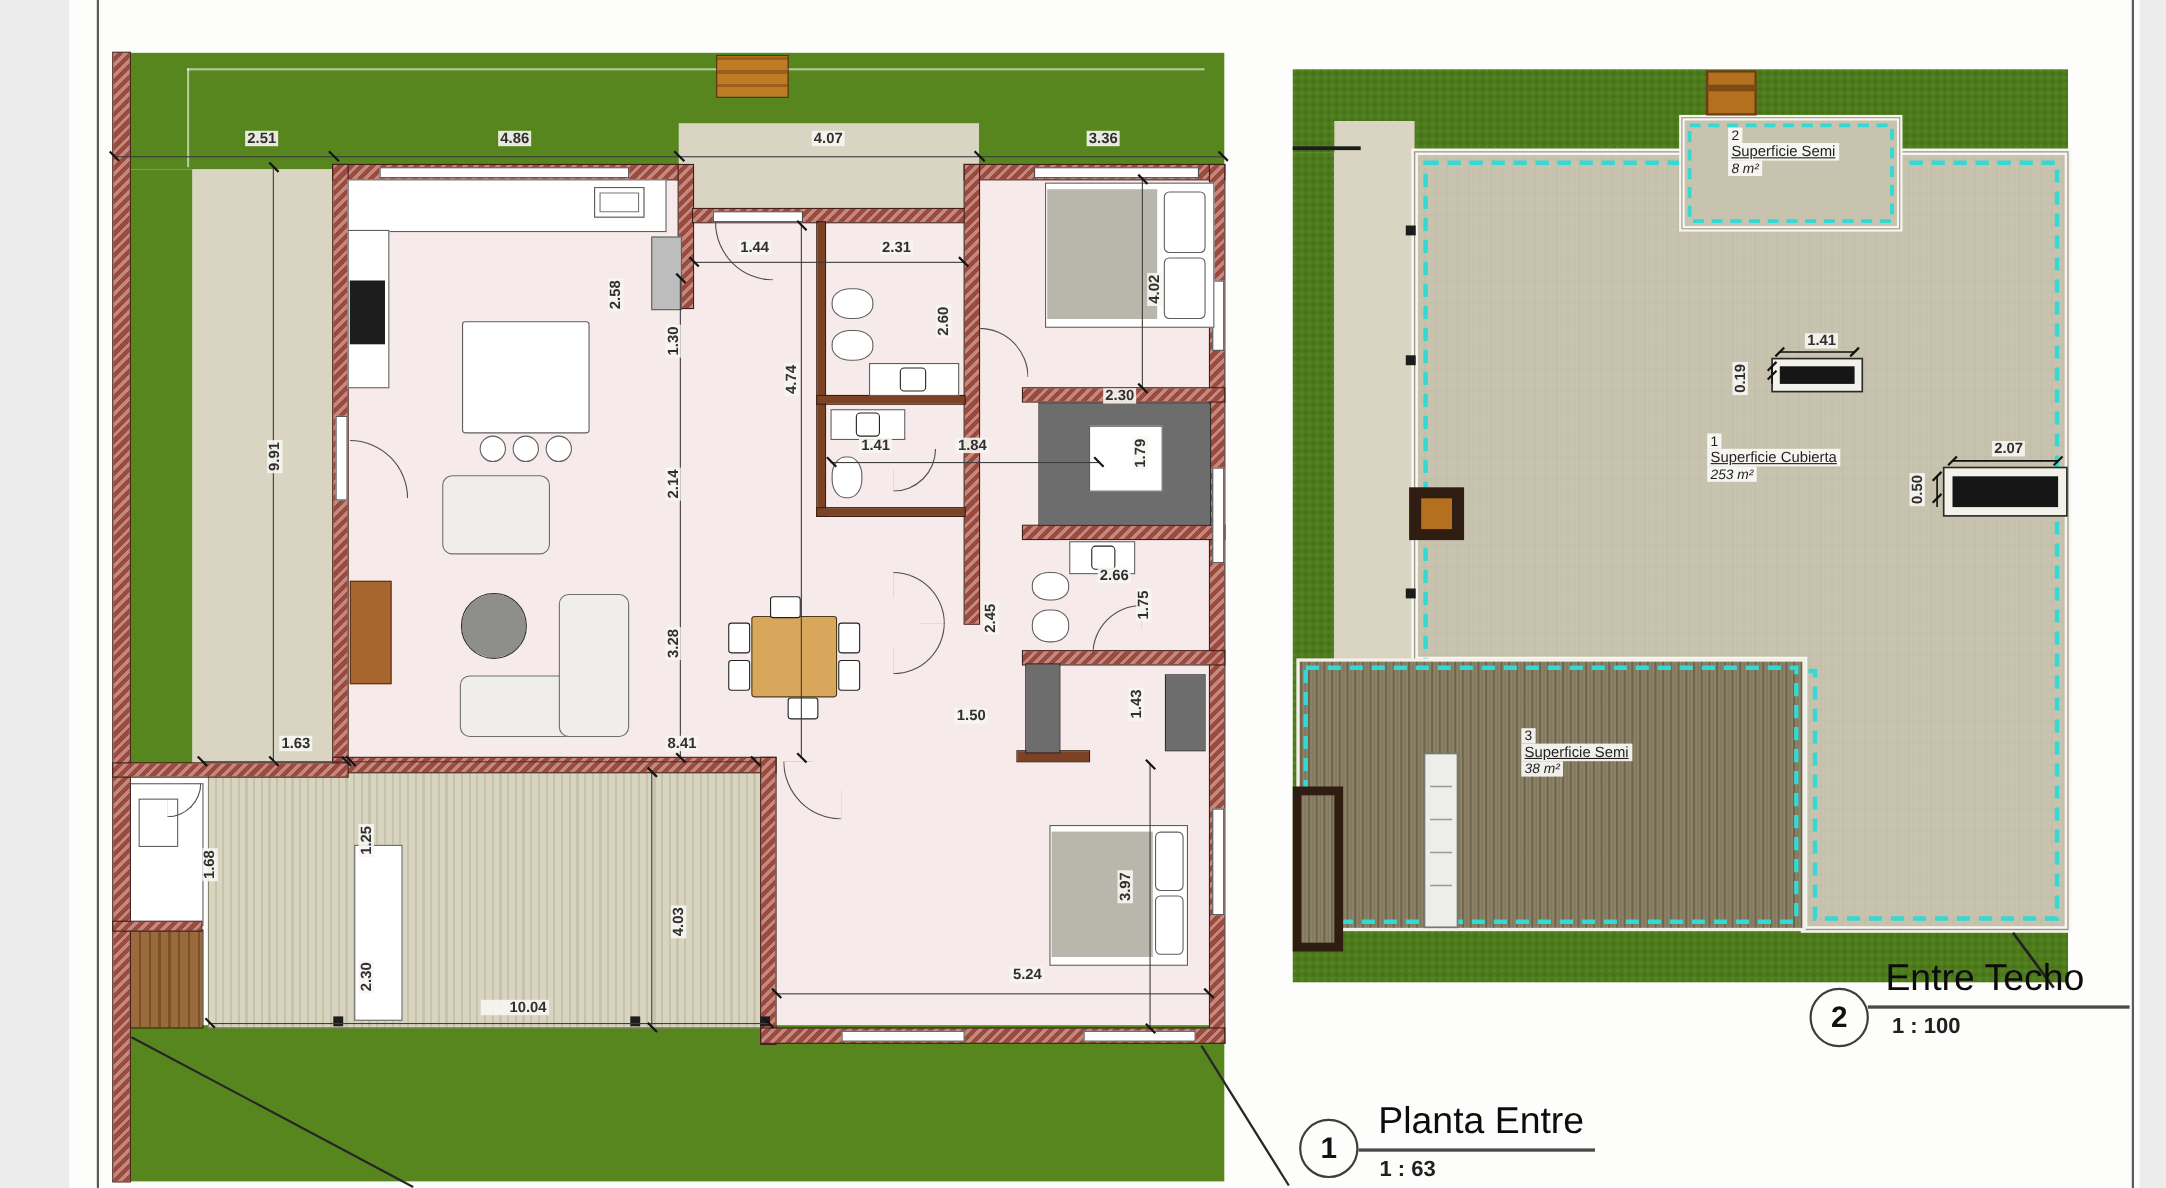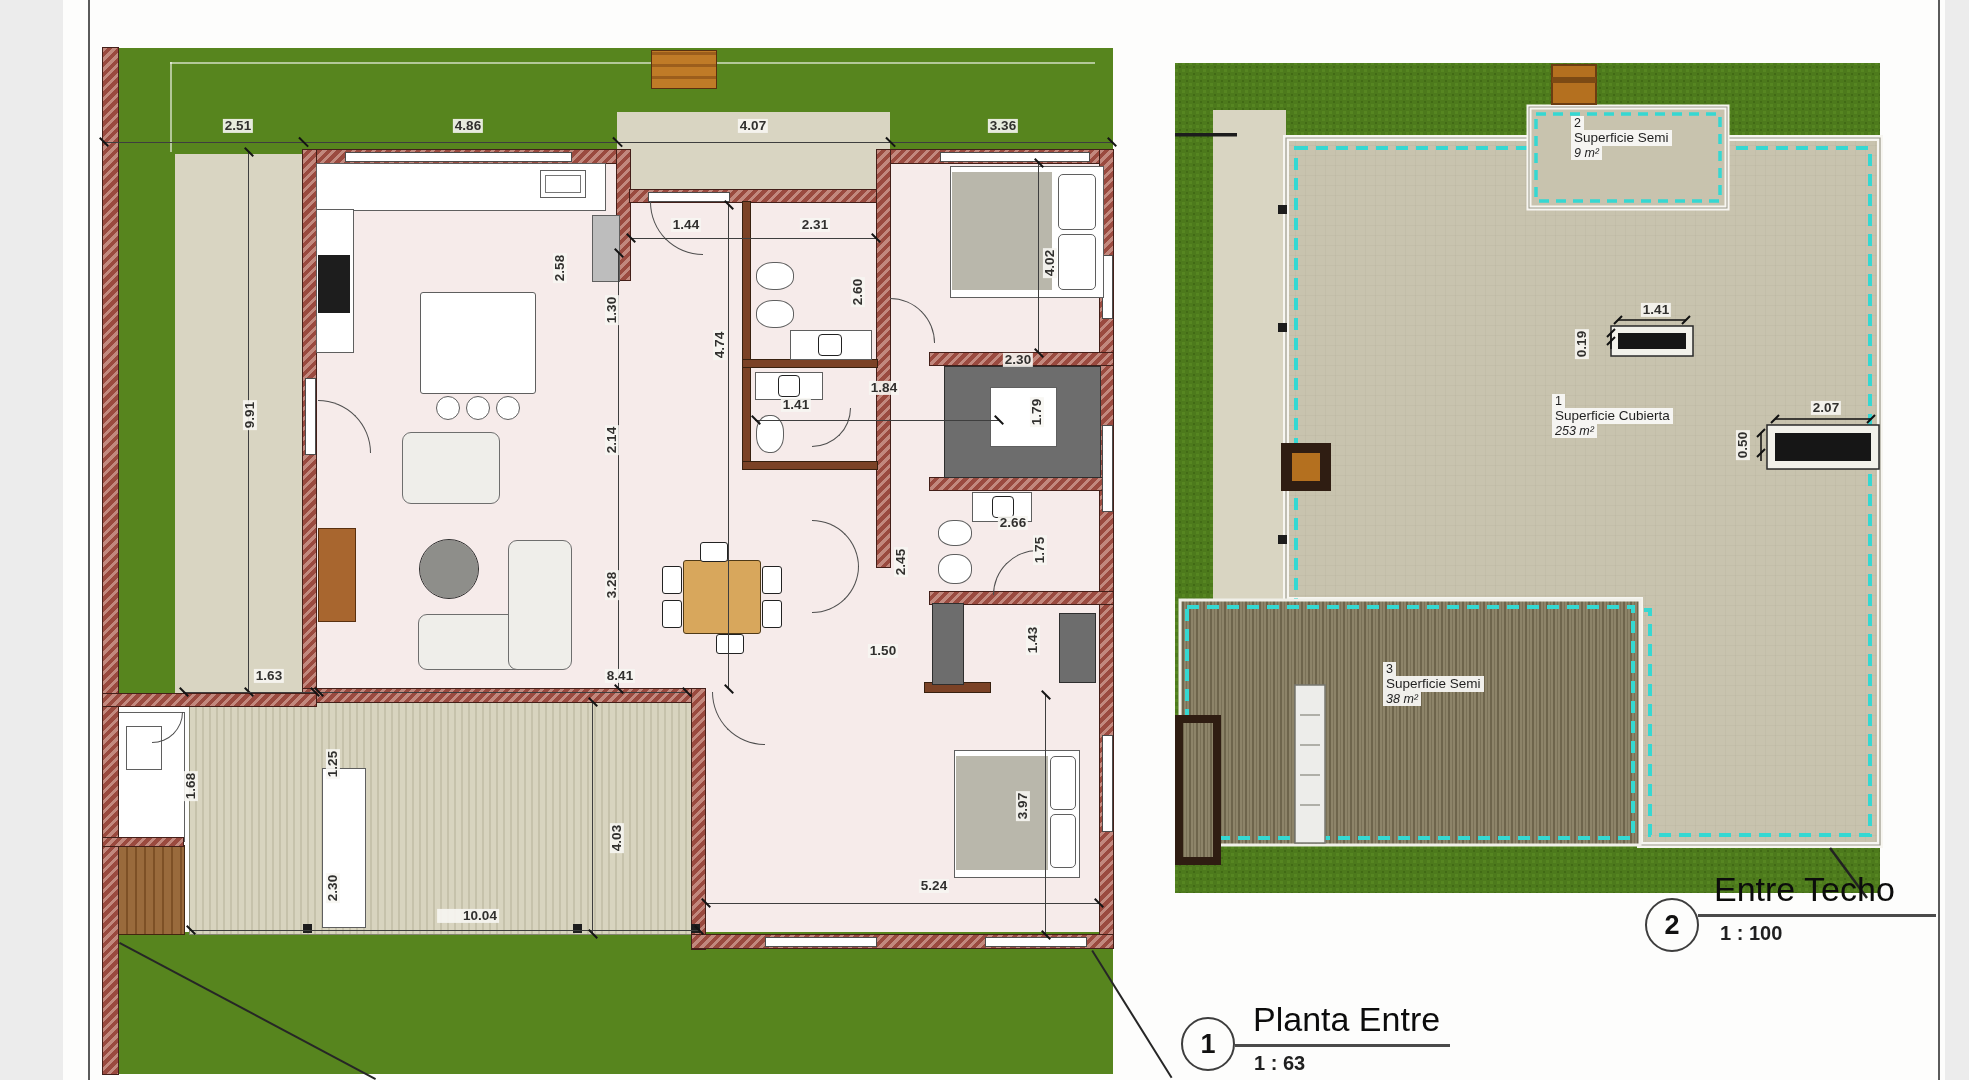--- a/index.html
+++ b/index.html
@@ -42,21 +42,21 @@
   .dim.vert{transform:translate(-50%,-50%) rotate(-90deg);}
   .arc{position:absolute;border:0 solid #4d4d4d;}
   .arc.ne{border-top-width:1.5px;border-right-width:1.5px;border-radius:0 100% 0 0;}
   .arc.nw{border-top-width:1.5px;border-left-width:1.5px;border-radius:100% 0 0 0;}
   .arc.se{border-bottom-width:1.5px;border-right-width:1.5px;border-radius:0 0 100% 0;}
   .arc.sw{border-bottom-width:1.5px;border-left-width:1.5px;border-radius:0 0 0 100%;}
   .diag{position:absolute;height:2px;background:#262626;transform-origin:left top;}
   
   .rlabel{position:absolute;font-size:12.5px;color:#1f1f1f;line-height:1.15;}
   .rlabel span{display:block;width:max-content;background:rgba(250,250,247,.92);padding:0 3px;}
-  .rlabel .nm{font-size:13.5px;}
+  .rlabel .nm{font-size:13.5px;text-decoration:underline;}
   .rlabel .ar{font-style:italic;}
   
   .circmark{position:absolute;width:50px;height:50px;border:2.6px solid #3d3d3d;border-radius:50%;
             background:#fdfdfc;color:#111;font-size:27px;font-weight:bold;text-align:center;line-height:50px;}
   .vt-title{position:absolute;font-size:34px;color:#0c0c0c;}
   .vt-rule{position:absolute;height:2.6px;background:#4a4a4a;}
   .vt-scale{position:absolute;font-size:20px;font-weight:bold;color:#202020;}
 </style>
 </head>
 <body>
@@ -261,21 +261,21 @@
   <path d="M600,364 H696 M586,378 V406" stroke="#111" stroke-width="1.5"></path>
   <path d="M596,368 l8,-8 M692,368 l8,-8 M582,382 l8,-8 M582,402 l8,-8" stroke="#111" stroke-width="2"></path>
 
   <path d="M655,793 L692,843" stroke="#222" stroke-width="2.5"></path>
 </svg>
 
 <div class="abs" id="rp-labels" style="left:0;top:0;width:1969px;height:1080px;pointer-events:none;">
     <div class="rlabel" style="left: 1571px; top: 116px;">
       <span class="num">2</span>
       <span class="nm">Superficie Semi</span>
-      <span class="ar">9 m²</span>
+      <span class="ar">8 m²</span>
     </div>
     <div class="rlabel" style="left: 1552px; top: 394px;">
       <span class="num">1</span>
       <span class="nm">Superficie Cubierta</span>
       <span class="ar">253 m²</span>
     </div>
     <div class="rlabel" style="left: 1383px; top: 662px;">
       <span class="num">3</span>
       <span class="nm">Superficie Semi</span>
       <span class="ar">38 m²</span>
@@ -291,21 +291,21 @@
     <span class="dim" style="left: 815px; top: 225px;">2.31</span>
     <span class="dim vert" style="left: 858px; top: 292px;">2.60</span>
     <span class="dim vert" style="left: 1050px; top: 263px;">4.02</span>
     <span class="dim vert" style="left: 250px; top: 415px;">9.91</span>
     <span class="dim vert" style="left: 612px; top: 310px;">1.30</span>
     <span class="dim vert" style="left: 720px; top: 345px;">4.74</span>
     <span class="dim vert" style="left: 612px; top: 440px;">2.14</span>
     <span class="dim" style="left: 1018px; top: 360px;">2.30</span>
     <span class="dim vert" style="left: 1037px; top: 412px;">1.79</span>
     <span class="dim" style="left: 796px; top: 405px;">1.41</span>
-    <span class="dim" style="left: 884px; top: 388px;">1.84</span>
+    <span class="dim" style="left: 884px; top: 405px;">1.84</span>
     <span class="dim" style="left: 1013px; top: 523px;">2.66</span>
     <span class="dim vert" style="left: 1040px; top: 550px;">1.75</span>
     <span class="dim vert" style="left: 901px; top: 562px;">2.45</span>
     <span class="dim vert" style="left: 612px; top: 585px;">3.28</span>
     <span class="dim" style="left: 586px; top: 676px; margin-left: 34px;">8.41</span>
     <span class="dim" style="left: 883px; top: 651px;">1.50</span>
     <span class="dim vert" style="left: 1033px; top: 640px;">1.43</span>
     <span class="dim" style="left: 269px; top: 676px;">1.63</span>
     <span class="dim vert" style="left: 191px; top: 786px;">1.68</span>
     <span class="dim vert" style="left: 333px; top: 764px;">1.25</span>

